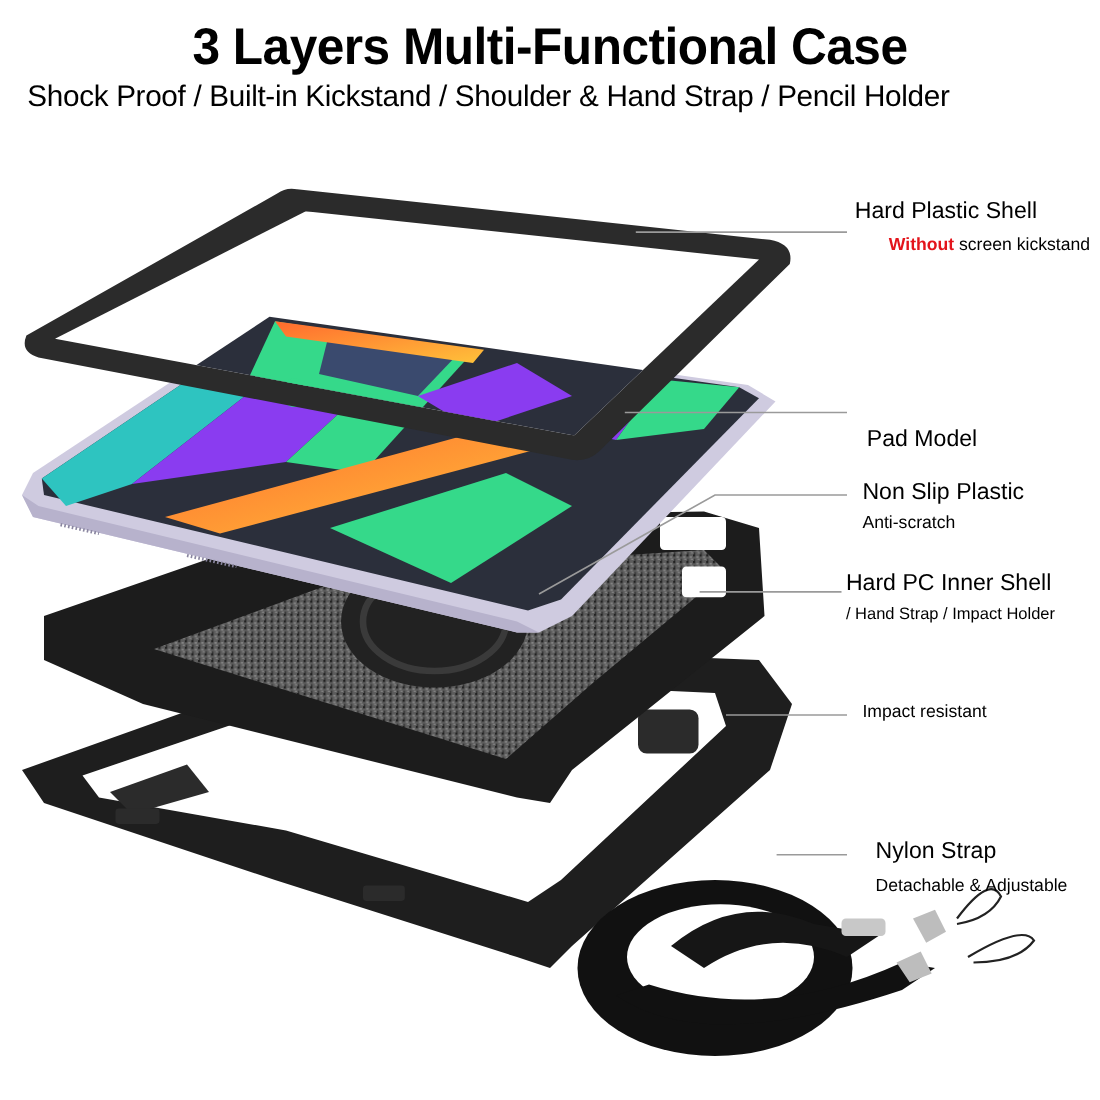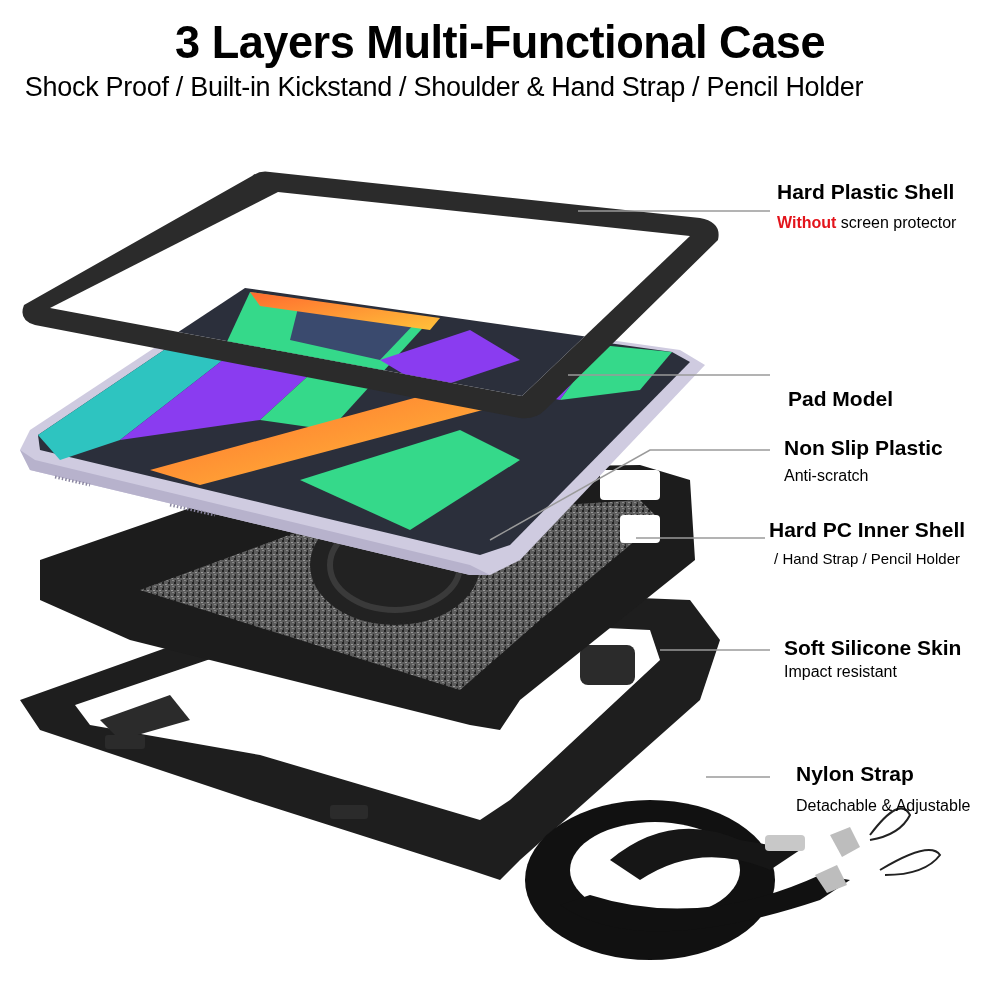--- a/index.html
+++ b/index.html
@@ -1,23 +1,23 @@
 <!DOCTYPE html>
 <html><head>
 <meta charset="utf-8">
 <style>
   html, body { margin: 0; padding: 0; background: #ffffff; }
   body { width: 1000px; height: 1000px; position: relative; overflow: hidden; font-family: "Liberation Sans", sans-serif; color: #000; }
   .title { position: absolute; top: 14px; left: 0; width: 1000px; text-align: center; font-size: 47px; font-weight: 700; letter-spacing: -0.5px; transform: scaleX(0.96); }
   .subtitle { position: absolute; top: 72px; left: 0; width: 888px; text-align: center; font-size: 27px; font-weight: 400; letter-spacing: -0.3px; }
   .art { position: absolute; left: 0; top: 0; width: 1000px; height: 1000px; }
   .callout { position: absolute; }
-  .callout .head { font-size: 21px; font-weight: 700; white-space: nowrap; }
+  .callout .head { font-size: 21px; font-weight: 400; white-space: nowrap; }
   .callout .desc { font-size: 16px; font-weight: 400; margin-top: 8px; line-height: 21px; white-space: nowrap; }
-  .callout .accent { color: #e3141b; font-weight: 700; }
+  .callout .accent { color: #e3141b; font-weight: 700; margin-left: 31px; }
 </style>
 </head>
 <body>
 
 <div class="title">3 Layers Multi-Functional Case</div>
 <div class="subtitle">Shock Proof / Built-in Kickstand / Shoulder &amp; Hand Strap / Pencil Holder</div>
 
 <svg class="art" viewBox="0 0 1000 1000" xmlns="http://www.w3.org/2000/svg">
   <defs>
     <pattern id="speckle" width="6" height="6" patternUnits="userSpaceOnUse">
@@ -103,40 +103,39 @@
     <line x1="568" y1="375" x2="770" y2="375"></line>
     <polyline points="490,540 650,450 770,450"></polyline>
     <line x1="636" y1="538" x2="765" y2="538"></line>
     <line x1="660" y1="650" x2="770" y2="650"></line>
     <line x1="706" y1="777" x2="770" y2="777"></line>
   </g>
 </svg>
 
 <div class="callout" style="left:777px; top:180px;">
   <div class="head">Hard Plastic Shell</div>
-  <div class="desc"><span class="accent">Without</span><span> screen protector</span></div>
+  <div class="desc"><span class="accent">Without</span><span> screen kickstand</span></div>
 </div>
 
 <div class="callout" style="left:788px; top:363px;margin-top:24px;">
   <div class="head">Pad Model</div>
 </div>
 
 <div class="callout" style="left:784px; top:436px;">
   <div class="head">Non Slip Plastic</div>
   <div class="desc" style="margin-top:5px">Anti-scratch</div>
 </div>
 
-<div class="callout" style="left:769px; top:518px;text-align:center;">
+<div class="callout" style="left:769px; top:518px;">
   <div class="head">Hard PC Inner Shell</div>
   <div class="desc" style="font-size:15px; margin-top:6px">
-    <div>/ Hand Strap / Pencil Holder</div>
+    <div>/ Hand Strap / Impact Holder</div>
   </div>
 </div>
 
 <div class="callout" style="left:784px; top:636px;">
-  <div class="head">Soft Silicone Skin</div>
   <div class="desc" style="margin-top:1px">Impact resistant</div>
 </div>
 
 <div class="callout" style="left:796px; top:762px;">
   <div class="head">Nylon Strap</div>
   <div class="desc" style="margin-top:9px">Detachable &amp; Adjustable</div>
 </div>
 
 </body></html>

